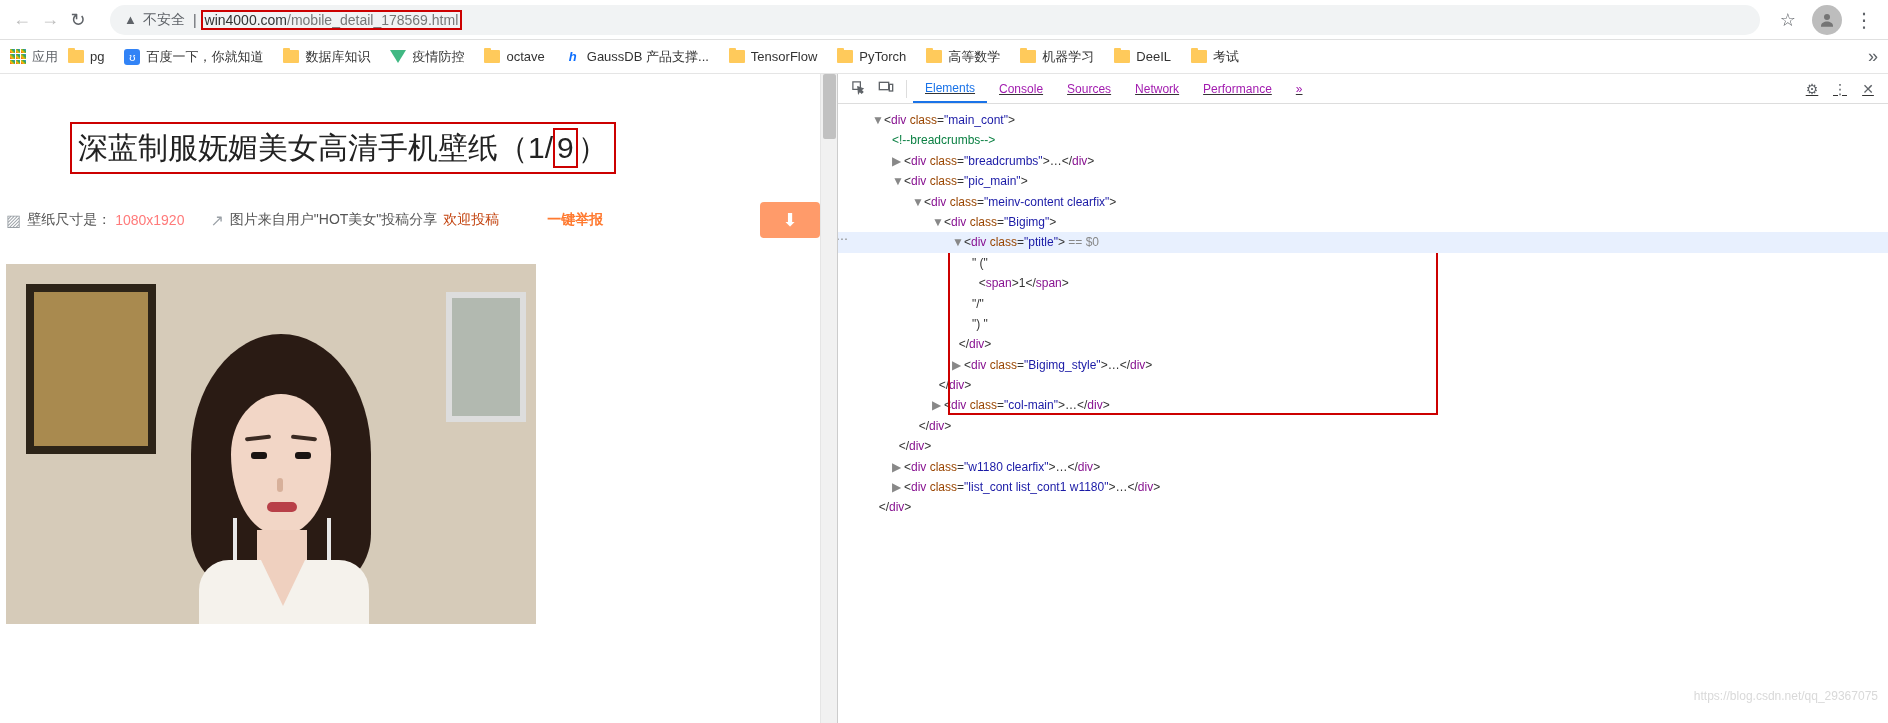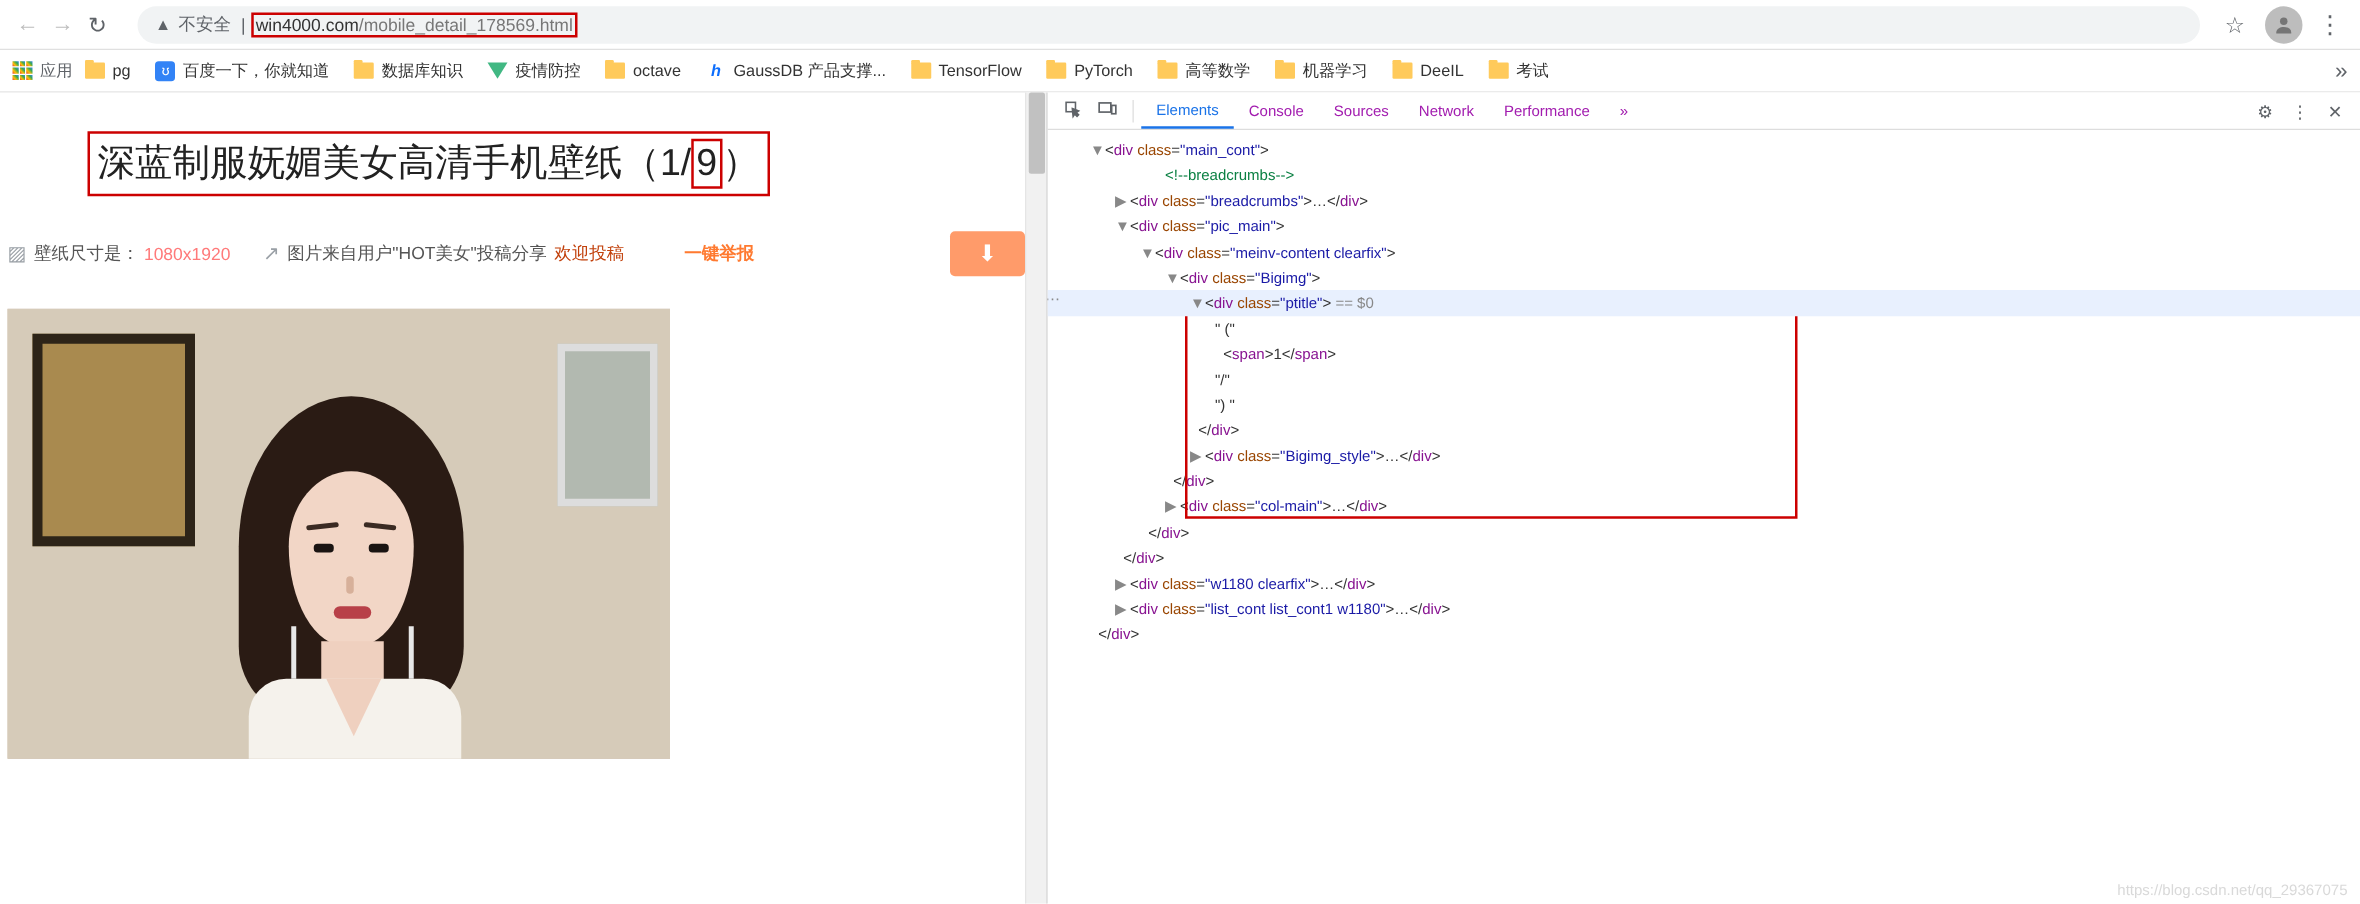--- a/index.html
+++ b/index.html
@@ -32,21 +32,21 @@
   .bookmarks .more { margin-left: auto; color: #5f6368; font-size: 18px; }
 
   
   .split { display: flex; height: calc(100% - 74px); }
   .page { flex: 0 0 820px; position: relative; overflow: hidden; }
   .sb-v { width: 17px; background: #f1f1f1; border-left: 1px solid #e5e5e5; position: relative; }
   .sb-v .thumb { position: absolute; left: 2px; top: 0; width: 13px; height: 65px; background: #c1c1c1; border-radius: 2px; }
 
   
   .crumb { color: #ff6e82; font-size: 13px; padding: 4px 6px; }
-  .title-row { margin: 31px 0 0 70px; position: relative; }
+  .title-row { margin: 48px 0 0 70px; position: relative; }
   .ptitle-box { border: 2px solid #c00; display: inline-block; padding: 4px 6px; font-size: 30px; font-weight: 400; line-height: 1.2; color: #222; }
   .count-box { border: 2px solid #c00; padding: 0 2px; display: inline-block; }
   .meta-row { display: flex; align-items: center; margin: 28px 0 0 6px; font-size: 14px; color: #555; }
   .meta-row .ic { color: #9aa0a6; margin-right: 6px; font-size: 16px; }
   .meta-row .dim { color: #ff7a7a; margin-left: 4px; }
   .meta-row .seg { display: flex; align-items: center; margin-right: 26px; }
   .welcome { color: #c2410c; margin-left: 6px; }
   .report { color: #ff7a30; font-weight: bold; margin-left: 22px; }
   .dl-btn { margin-left: auto; margin-right: 0; background: #ff9b6a; color: #fff; width: 60px; height: 36px; border-radius: 4px; display: flex; align-items: center; justify-content: center; font-size: 18px; }
 
@@ -67,48 +67,48 @@
   .lips { position: absolute; top: 168px; left: 126px; width: 30px; height: 10px; background: #b84048; border-radius: 6px; }
   .earring { position: absolute; top: 184px; width: 4px; height: 42px; background: #e8e8e8; }
   .earring.l { left: 92px; }
   .earring.r { left: 186px; }
   .neck { position: absolute; top: 196px; left: 116px; width: 50px; height: 38px; background: #efd0bf; }
   .top-cloth { position: absolute; top: 226px; left: 58px; width: 170px; height: 160px; background: #f5f2ec; border-radius: 30px 30px 0 0; }
   .vline { position: absolute; top: 226px; left: 120px; width: 0; height: 0; border-left: 22px solid transparent; border-right: 22px solid transparent; border-top: 46px solid #efd0bf; }
 
   
   .devtools { flex: 1; border-left: 1px solid #ccc; display: flex; flex-direction: column; font-family: Menlo, Consolas, monospace; font-size: 12px; color: #333; background: #fff; }
-  .dt-tabs { height: 30px; display: flex; align-items: center; border-bottom: 1px solid #ddd; padding: 0 6px; }
+  .dt-tabs { height: 30px; display: flex; align-items: center; border-bottom: 1px solid #ddd; padding: 0 6px; text-decoration: underline; }
   .dt-ic { width: 28px; text-align: center; color: #5f6368; cursor: pointer; font-size: 14px; }
   .dt-sep { width: 1px; height: 18px; background: #ddd; margin: 0 6px; }
   .dt-tab { padding: 0 12px; height: 100%; display: flex; align-items: center; color: #a21caf; cursor: pointer; }
   .dt-tab.active { color: #1a73e8; border-bottom: 2px solid #1a73e8; }
   .dt-right { margin-left: auto; display: flex; align-items: center; }
 
   .dt-body { flex: 1; overflow: auto; padding: 6px 0; position: relative; }
   .node { white-space: pre; line-height: 1.7; }
   .i1 { padding-left: 34px; } .i2 { padding-left: 54px; } .i3 { padding-left: 74px; }
   .i4 { padding-left: 94px; } .i5 { padding-left: 114px; } .i6 { padding-left: 134px; }
   .tw { color: #333; }
   .tag { color: #881391; }
   .attr { color: #994500; }
   .val { color: #1a1aa6; }
   .txt { color: #333; }
-  .cmt { color: #0b8043; margin-left: 40px; }
+  .cmt { color: #0b8043; }
   .arrow { color: #888; display: inline-block; width: 12px; }
   .sel { background: #e8f0fe; display: block; }
   .eq0 { color: #888; }
   .hl-row { position: relative; }
   .hl-row .dots { position: absolute; left: -2px; color: #888; letter-spacing: 2px; }
 
   .redbox-big { position: absolute; border: 2px solid #c00; pointer-events: none; }
   #rb-ptitle { left: 110px; top: 3px; width: 490px; height: 180px; }
   .redline { border: 2px solid #c00; padding: 0 2px; }
 
-  .watermark { position: absolute; right: 10px; bottom: 4px; color: #d9d9d9; font-size: 12px; font-family: Arial; }
+  .watermark { position: absolute; right: 10px; bottom: 20px; color: #d9d9d9; font-size: 12px; font-family: Arial; }
 </style>
 </head>
 <body>
 
 <div class="browser-bar">
   <div class="nav-icon dis">←</div>
   <div class="nav-icon dis">→</div>
   <div class="nav-icon">↻</div>
   <div class="addr">
     <span class="warn">▲</span>

